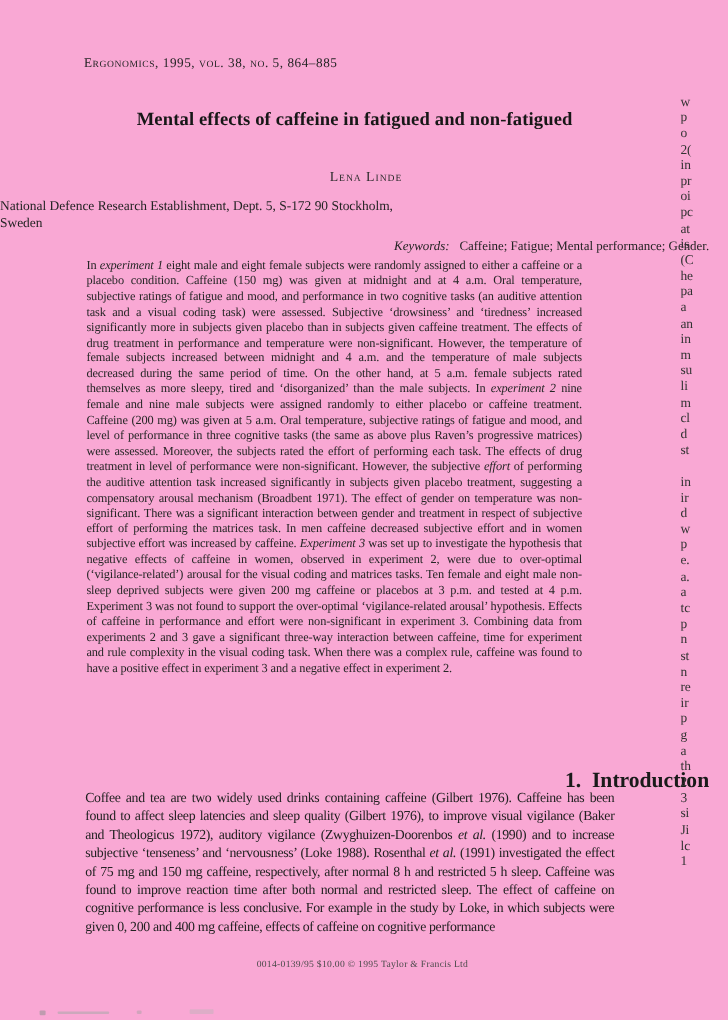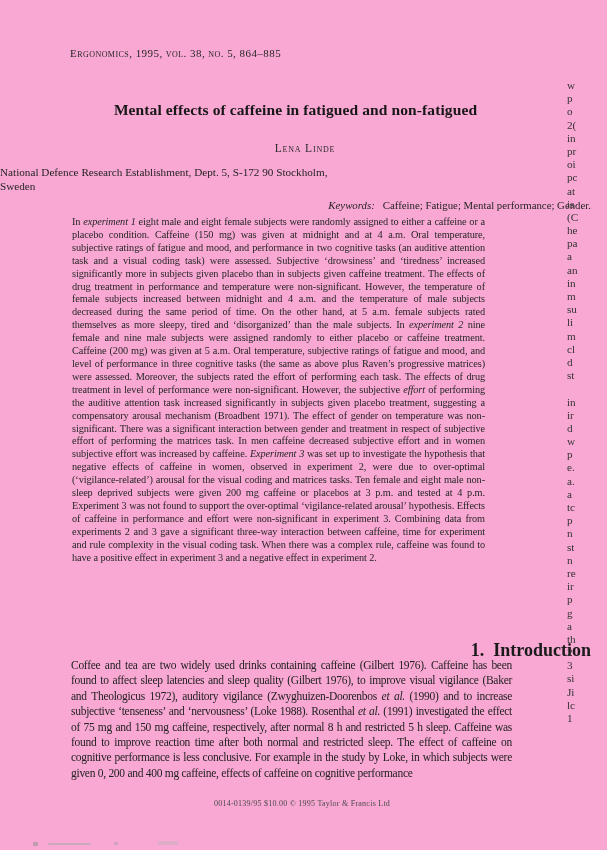--- a/index.html
+++ b/index.html
@@ -62,21 +62,21 @@
   .artifact-3{left:114px;top:842px;width:4px;height:3px;background:#a0a0a0;opacity:.45;}
   .artifact-4{left:158px;top:841px;width:20px;height:4px;background:#b5b5b5;opacity:.4;}
 </style>
 </head>
 <body>
 
 <div class="page">
 
   <div class="journal-line">Ergonomics, 1995, vol. 38, no. 5, 864–885</div>
 
-  <h1 class="paper-title" style="margin:12px;">
+  <h1 class="paper-title" style="margin:2px;">
     <div>Mental effects of caffeine in fatigued and non-fatigued</div>
   </h1>
 
   <div class="author-name">Lena Linde</div>
 
   <div class="affiliation">
     <div>National Defence Research Establishment, Dept. 5, S-172 90 Stockholm,</div>
     <div>Sweden</div>
   </div>
 

